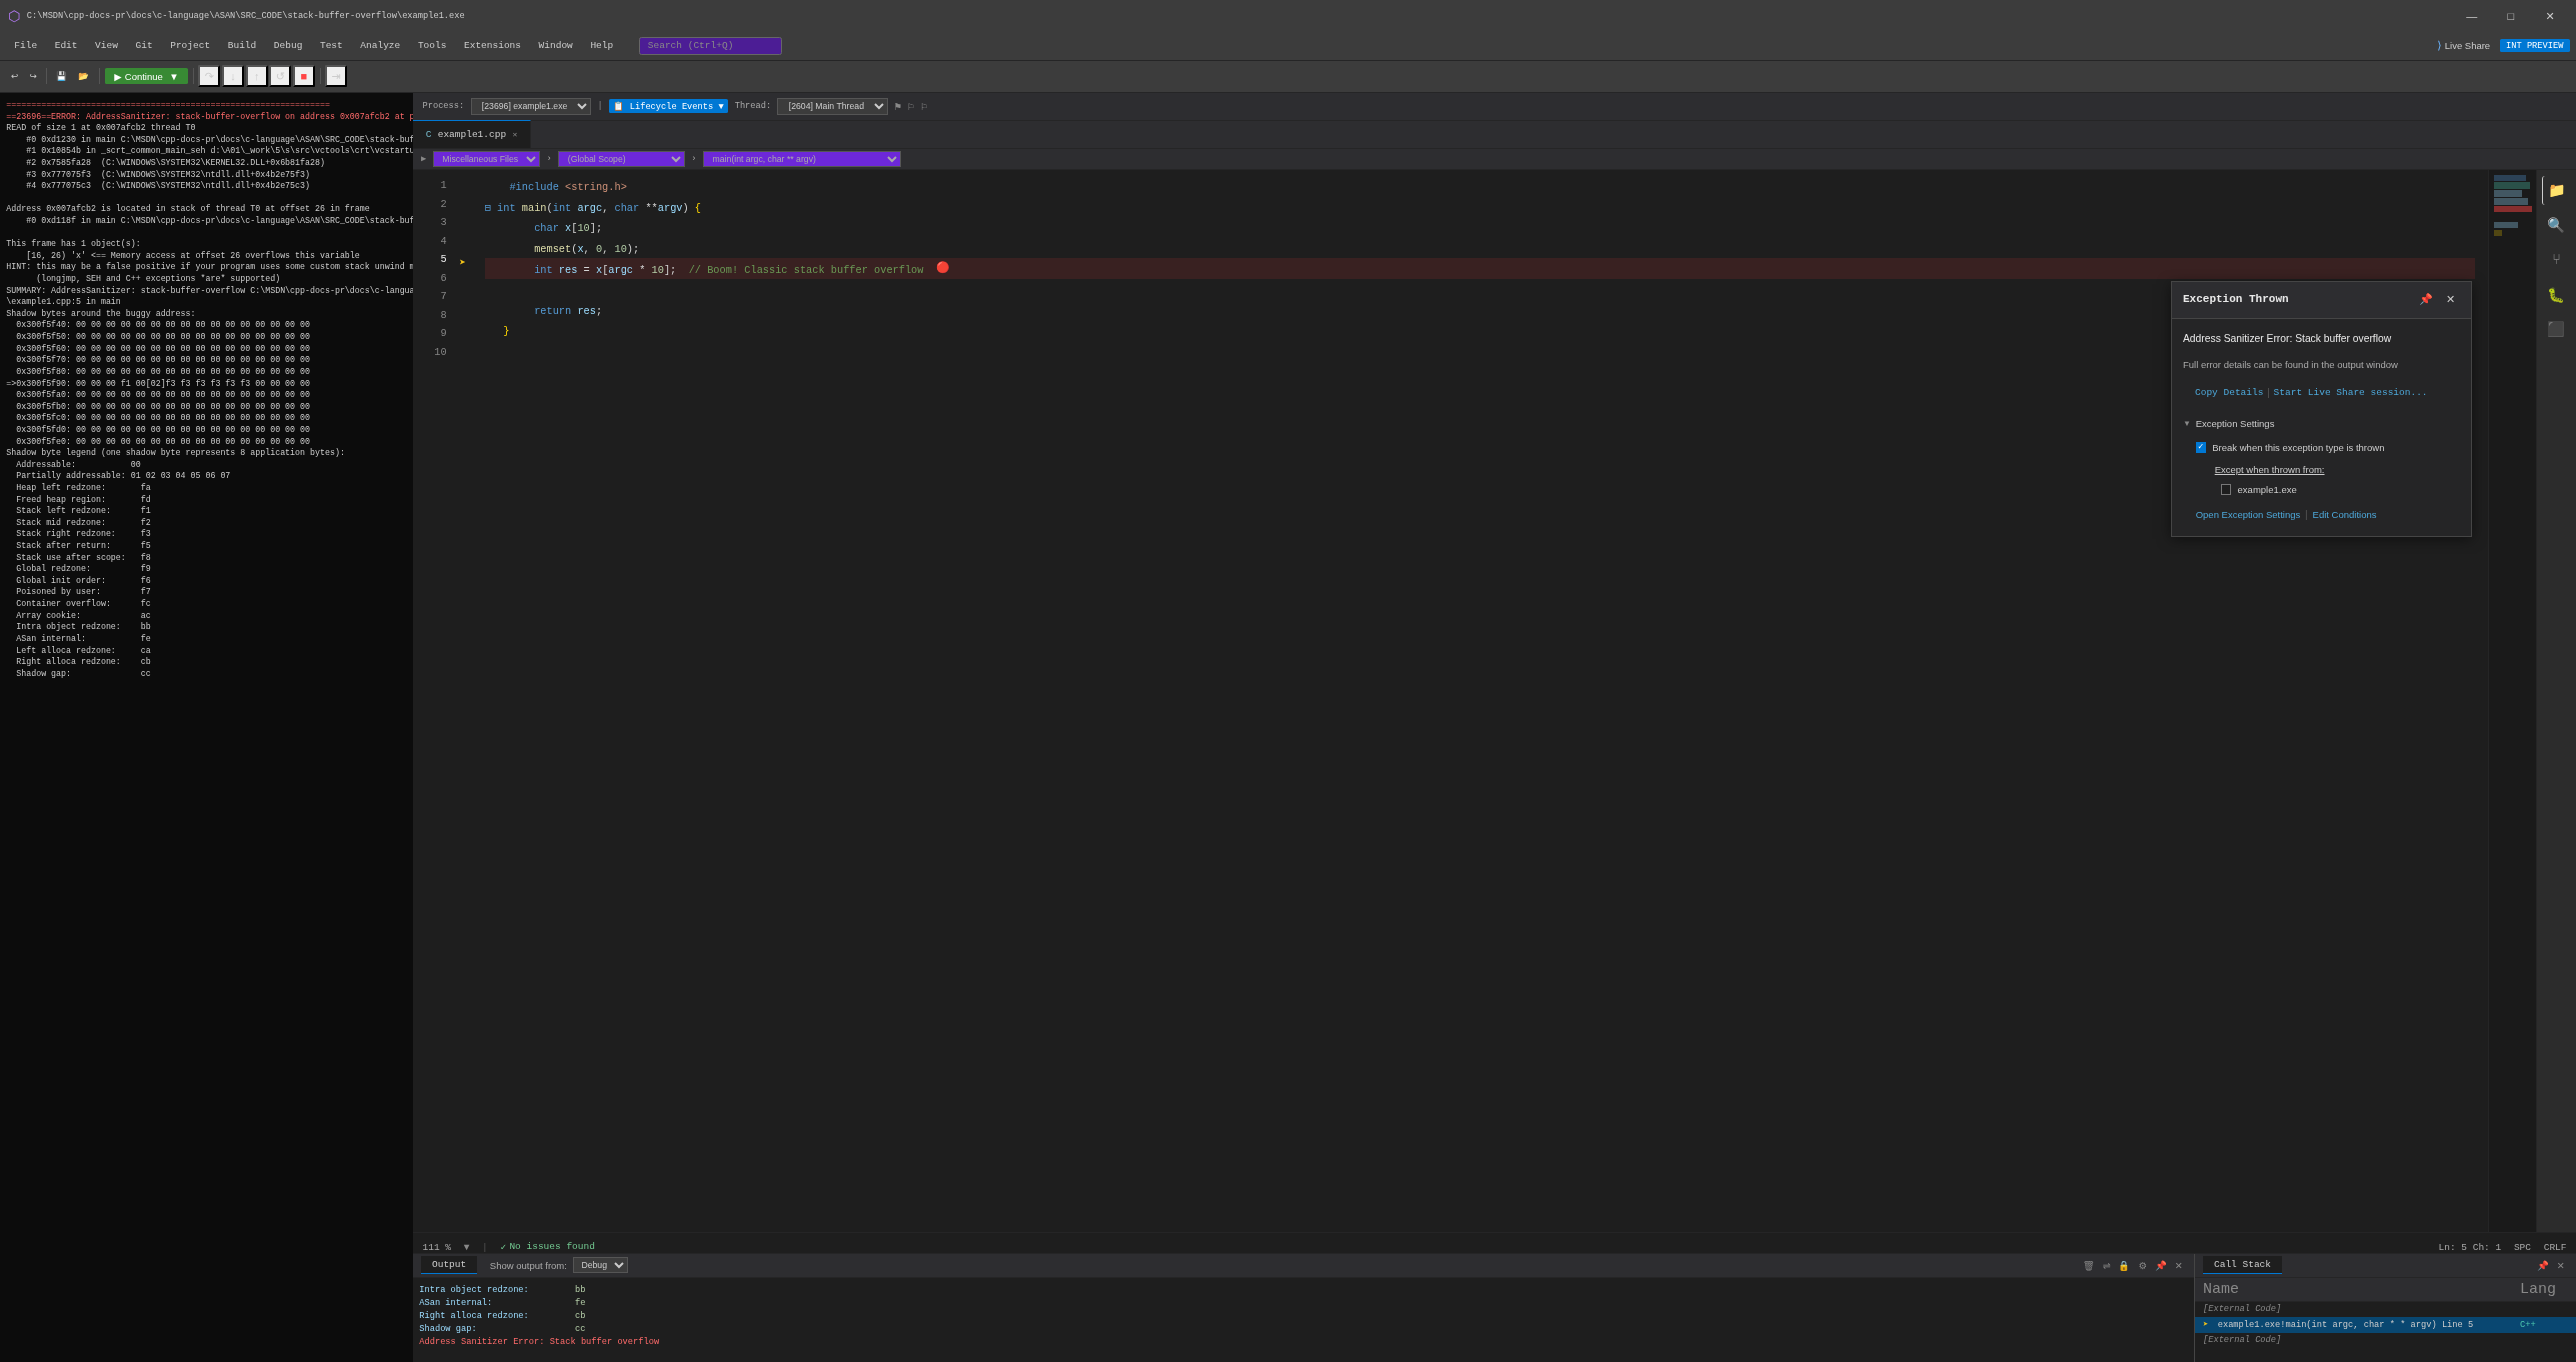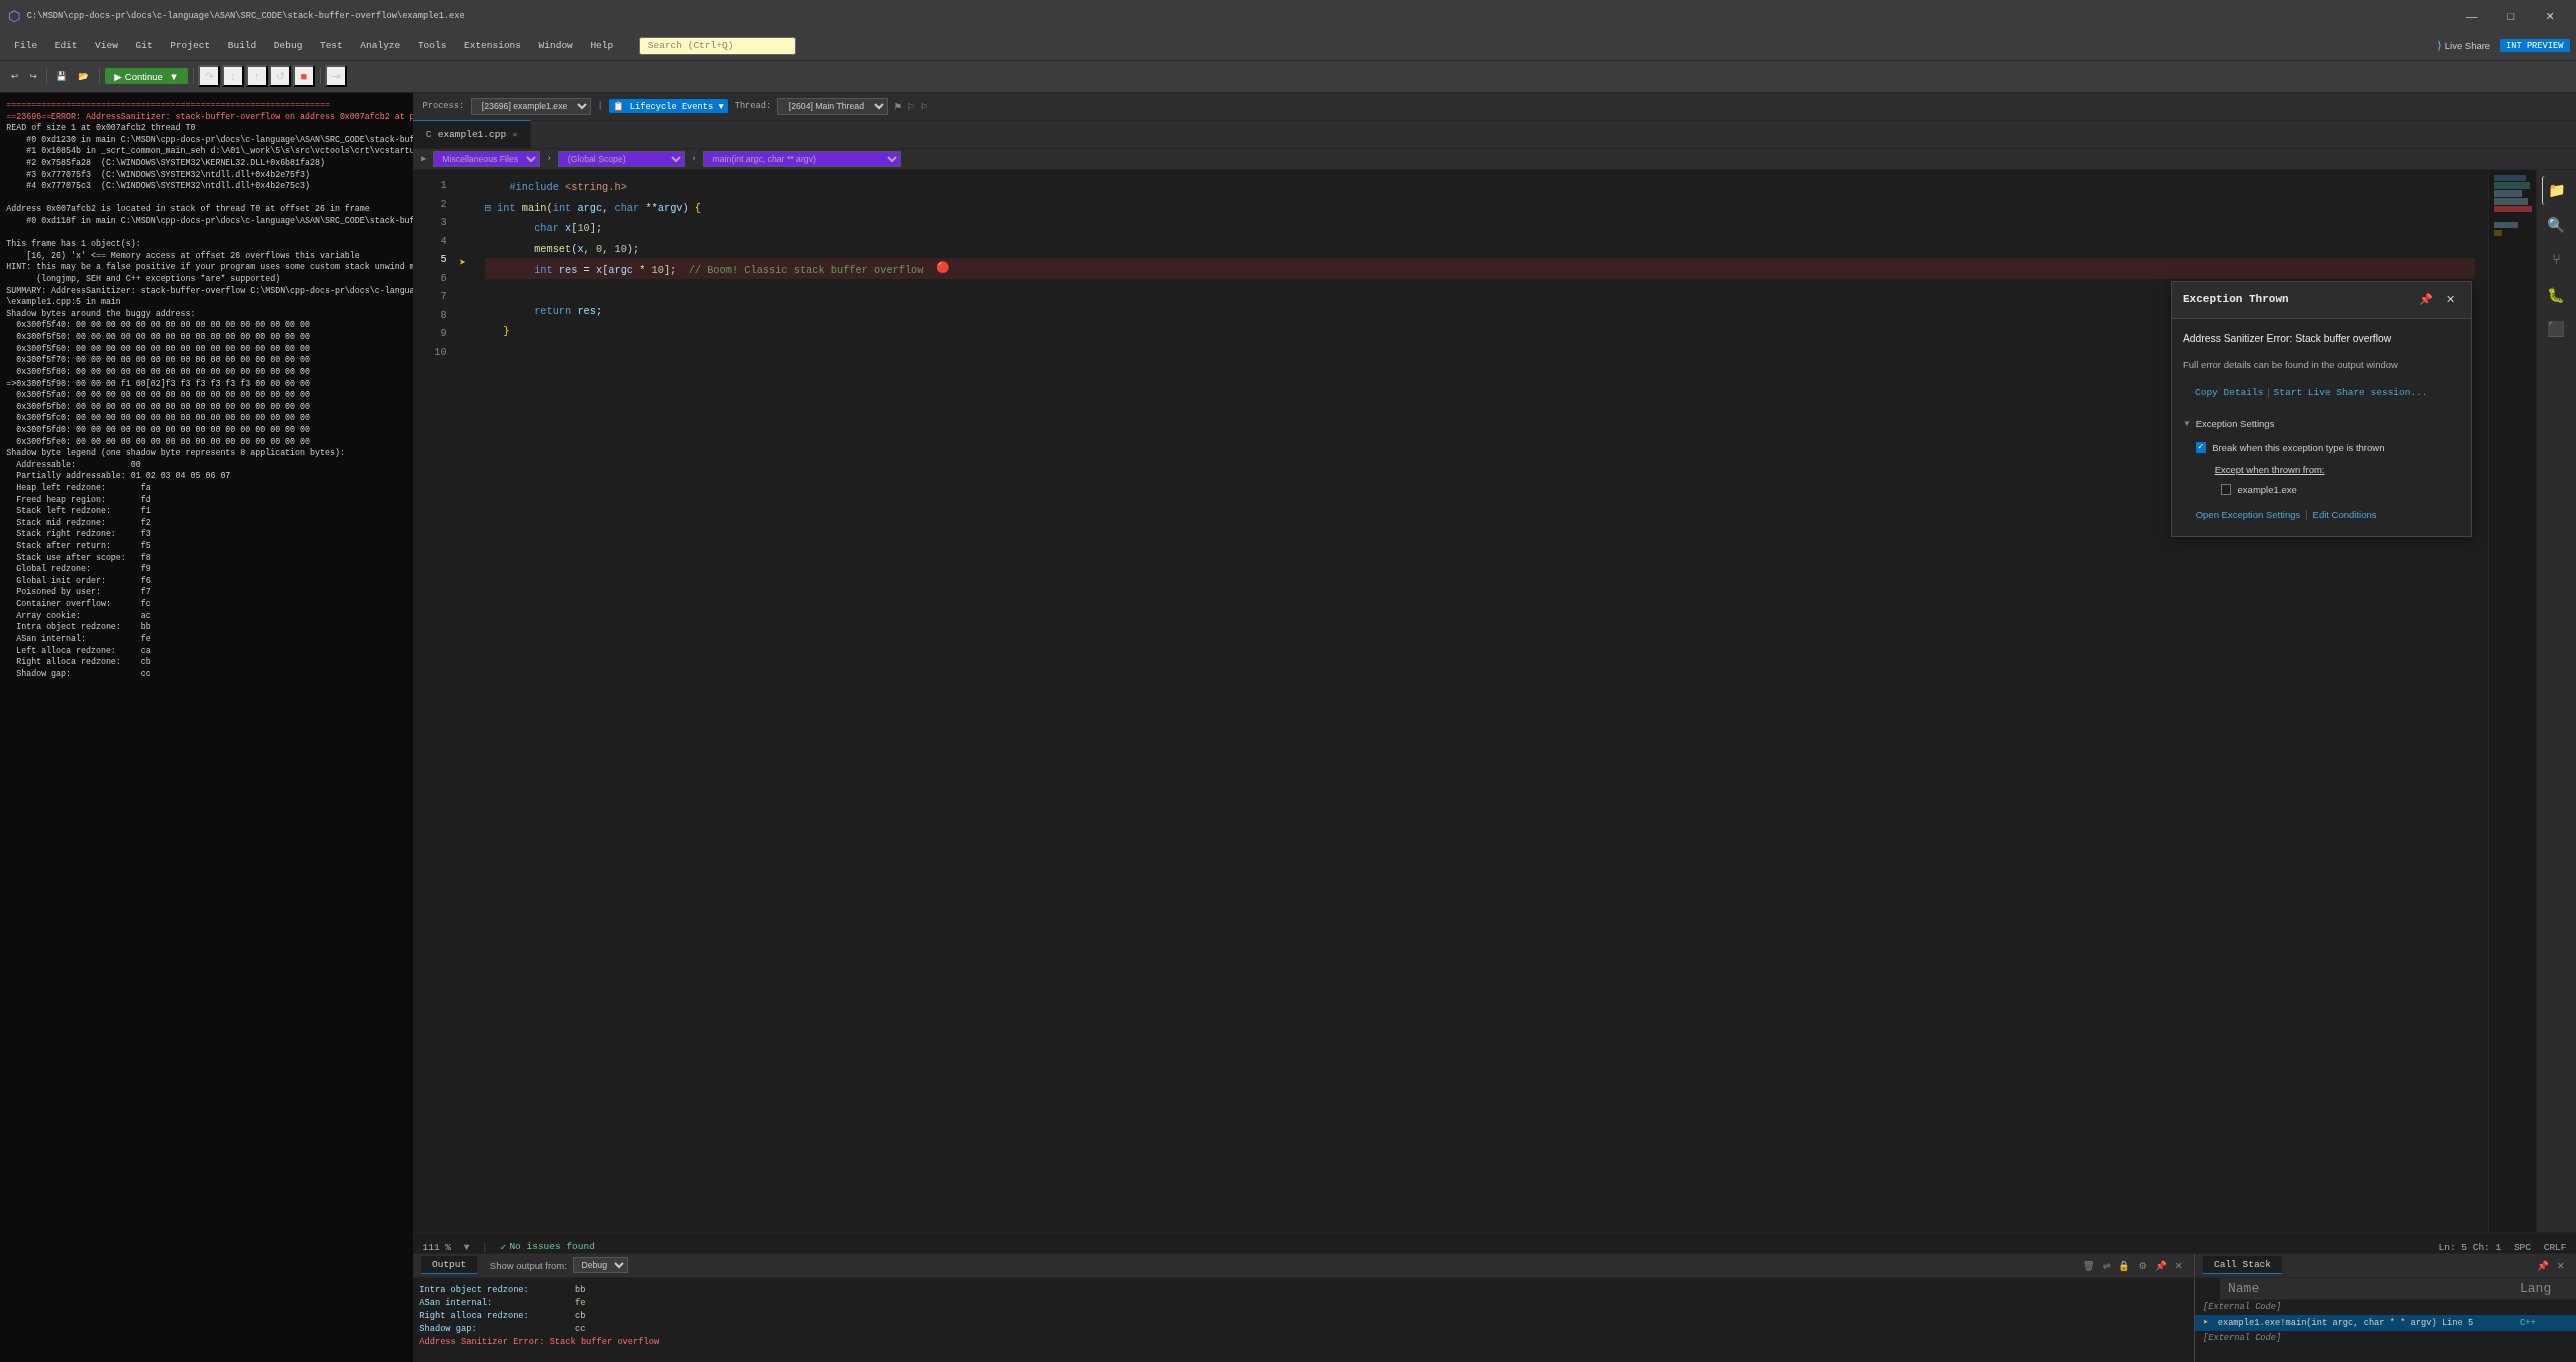--- a/index.html
+++ b/index.html
@@ -230,25 +230,24 @@
 
     .call-stack-panel {
       width: 381px;
       display: flex;
       flex-direction: column;
     }
     .call-stack-header-row {
       display: flex;
       background: #2d2d30;
       padding: 3.2px 8px;
-      font-size: 13px;
+      font-size: 15px;
       color: #888;
       border-bottom: 0.8px solid #252526;
       gap: 4px;
-      margin-left: 25px;
     }
     .cs-col-name { flex: 1; }
     .cs-col-lang { width: 48px; }
     .call-stack-row {
       display: flex;
       padding: 2.4px 8px;
       font-size: 8.7px;
       gap: 6.3px;
       align-items: center;
     }
@@ -327,21 +326,21 @@
     <div class="menu-item">Build</div>
     <div class="menu-item">Debug</div>
     <div class="menu-item">Test</div>
     <div class="menu-item">Analyze</div>
     <div class="menu-item">Tools</div>
     <div class="menu-item">Extensions</div>
     <div class="menu-item">Window</div>
     <div class="menu-item">Help</div>
 
     <div style="margin-left: 16px; flex:1; display:flex; align-items:center;">
-      <div style="background:#fef9c3; border:0.8px solid #666; border-radius:2.4px; padding:2.4px 24px 2.4px 8px; color:#888; font-size:9.5px; width:157px;font-family:Liberation Mono, monospace;">Search (Ctrl+Q)</div>
+      <div style="background:#4c1d95; border:0.8px solid #666; border-radius:2.4px; padding:2.4px 24px 2.4px 8px; color:#888; font-size:9.5px; width:143px;font-family:Liberation Mono, monospace;">Search (Ctrl+Q)</div>
     </div>
 
     <button class="live-share-btn">
       <span class="live-share-icon">⟩</span>
       <span>Live Share</span>
     </button>
     <div class="int-preview-badge">INT PREVIEW</div>
   </div>
 
   <div class="toolbar">

